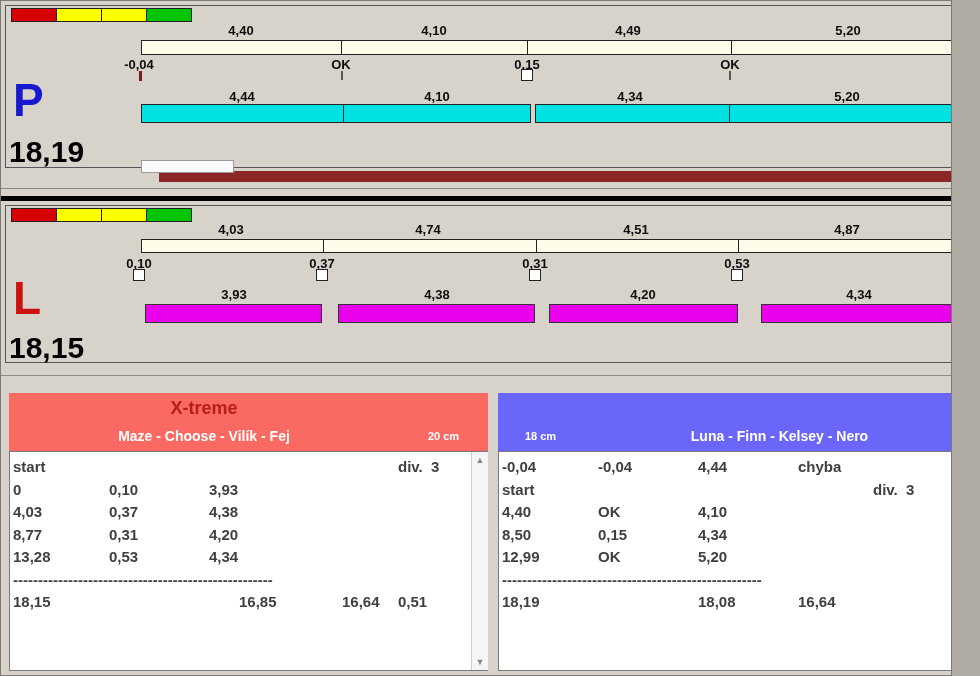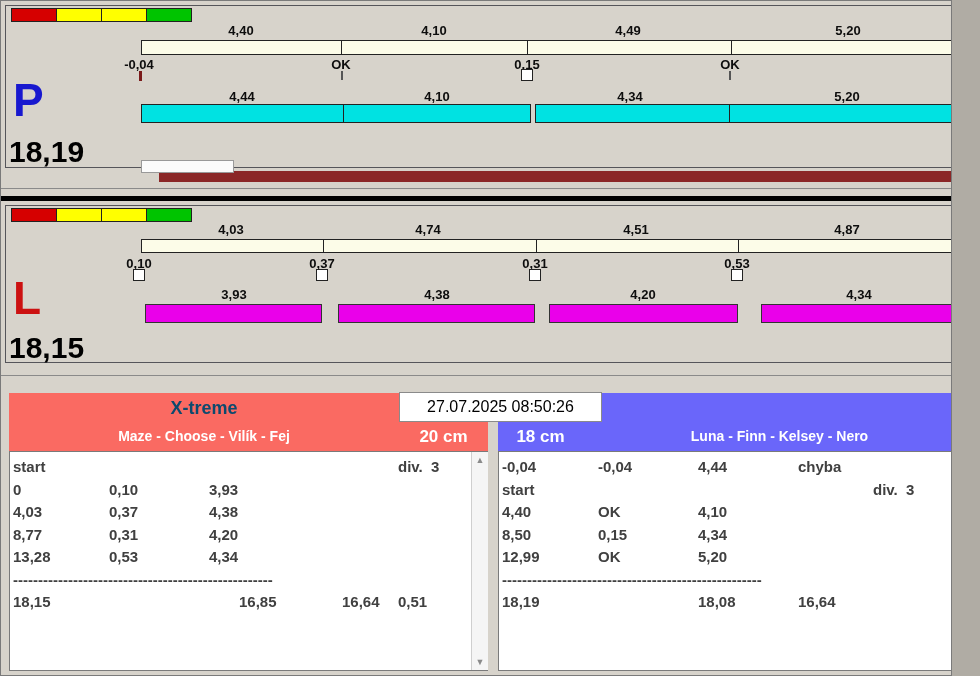--- a/index.html
+++ b/index.html
@@ -19,21 +19,21 @@
   .chk{position:absolute;width:12px;height:12px;background:#fff;border:1px solid #222;box-sizing:border-box;}
   .lane-letter{position:absolute;font-weight:bold;font-size:46px;line-height:46px;}
   .lane-total{position:absolute;font-weight:bold;font-size:30px;line-height:30px;color:#000;}
   .hrline{position:absolute;left:0;width:980px;background:#8a8a8a;height:1px;}
   .blackbar{position:absolute;left:0;width:980px;background:#000;}
   .hdrband{position:absolute;height:29px;}
   .red-band{background:#fa6a62;}
   .blue-band{background:#6a66fa;}
   .hdr-title{position:absolute;height:29px;line-height:30px;text-align:center;font-weight:bold;font-size:18px;}
   .hdr-sub{position:absolute;height:29px;line-height:29px;text-align:center;font-weight:bold;font-size:14px;color:#fff;}
-  .badge{position:absolute;height:29px;line-height:29px;text-align:center;font-weight:bold;font-size:17px;color:#fff;}
+  .badge{position:absolute;height:29px;line-height:29px;text-align:center;font-weight:bold;font-size:11px;color:#fff;}
   .timestamp{position:absolute;left:398px;top:391px;width:203px;height:30px;background:#fff;
              border:1px solid #8a8a8a;box-sizing:border-box;text-align:center;line-height:28px;
              font-size:16px;color:#000;z-index:6;}
   .contentbox{position:absolute;height:220px;background:#fff;border:1px solid #7a7a7a;box-sizing:border-box;z-index:1;}
   .trows{position:absolute;z-index:2;width:450px;}
   .trow{display:grid;height:22.5px;line-height:22.5px;font-weight:bold;font-size:15px;color:#404040;}
   .trow span{white-space:pre;overflow:hidden;}
   .g-data-l{grid-template-columns:96px 100px 105px 84px auto;}
   .g-data-r{grid-template-columns:96px 100px 100px 75px auto;}
   .g-total-l{grid-template-columns:226px 103px 56px auto;}
@@ -130,30 +130,29 @@
   <div class="dogseg mag" style="left:548px;top:303px;width:189px"></div>
   <div class="dogseg mag" style="left:760px;top:303px;width:195px"></div>
 
   <span class="lane-letter" style="left:12px;top:274px;color:#cc1111">L</span>
   <span class="lane-total" style="left:8px;top:332px">18,15</span>
 
   <div class="hrline" style="top:374px"></div>
 
   <div class="hdrband red-band" style="left:8px;top:392px;width:479px"></div>
   <div class="hdrband red-band" style="left:8px;top:421px;width:479px"></div>
-  <div class="hdr-title" style="left:8px;top:392px;width:390px;color:#0c4a6e">X-treme</div>
+  <div class="hdr-title" style="left:8px;top:392px;width:390px;color:#b91c1c">X-treme</div>
   <div class="hdr-sub" style="left:8px;top:421px;width:390px">Maze - Choose - Vilík - Fej</div>
   <div class="badge" style="left:398px;top:421px;width:89px">20 cm</div>
 
   <div class="hdrband blue-band" style="left:497px;top:392px;width:478px"></div>
   <div class="hdrband blue-band" style="left:497px;top:421px;width:478px"></div>
   <div class="badge" style="left:497px;top:421px;width:85px">18 cm</div>
   <div class="hdr-sub" style="left:582px;top:421px;width:393px">Luna - Finn - Kelsey - Nero</div>
 
-  <div class="timestamp">27.07.2025 08:50:26</div>
 
   <div class="contentbox" style="left:8px;top:450px;width:479px"></div>
   <div class="contentbox" style="left:497px;top:450px;width:478px"></div>
 
   <div class="trows" style="left:12px;top:455px">
     <div class="trow g-data-l">
       <span>start</span>
       <span></span>
       <span></span>
       <span></span>

